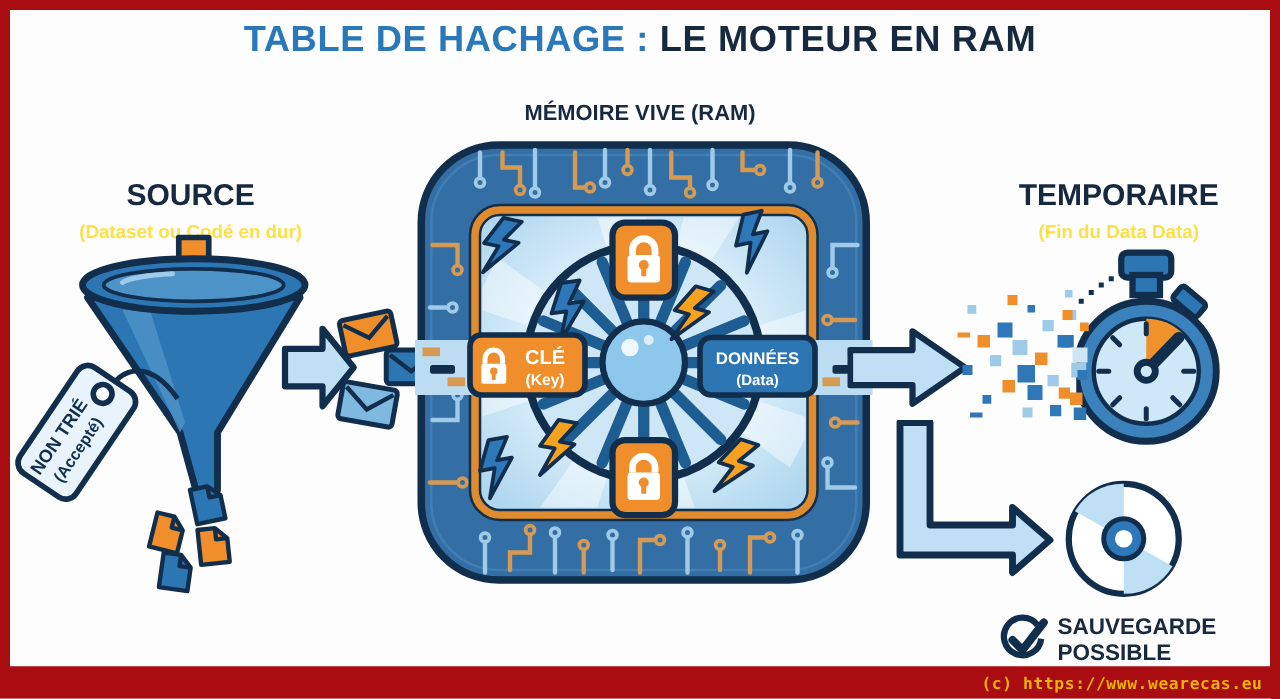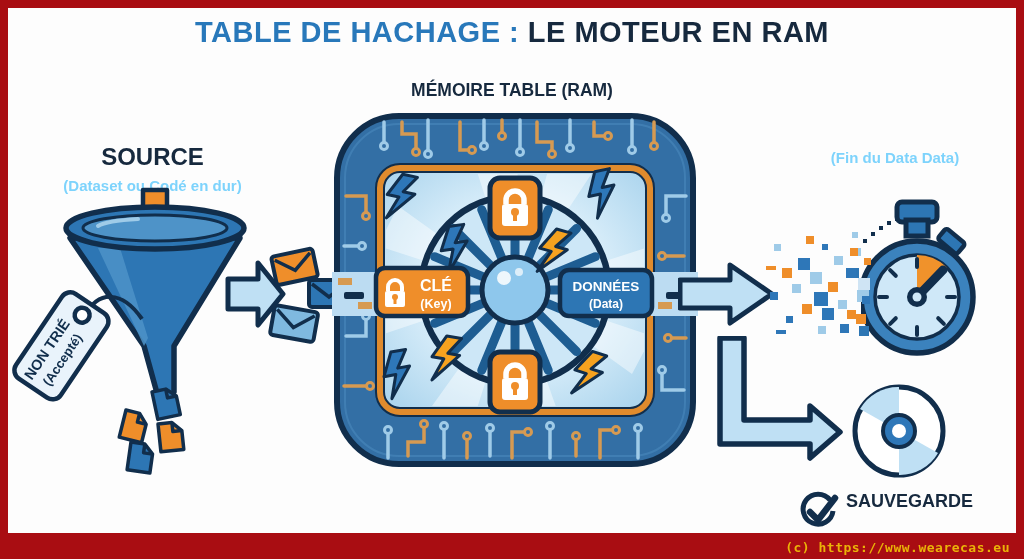--- a/index.html
+++ b/index.html
@@ -7,48 +7,49 @@
           font-family:"Liberation Sans",sans-serif;overflow:hidden;}
   .paper{position:absolute;left:8px;top:8px;right:8px;bottom:26px;background:#fdfdfd;}
   .abs{position:absolute;}
   .title{top:16px;left:0;width:100%;text-align:center;font-size:29px;font-weight:800;
          letter-spacing:.5px;color:#16293e;white-space:nowrap;}
   .title .accent{color:#2878ba;}
   .ram-title{left:337px;top:80px;width:350px;text-align:center;font-size:17.5px;
              font-weight:800;color:#16293e;}
   .col-label{text-align:center;}
   .col-label .big{font-size:24px;font-weight:800;color:#16293e;}
-  .col-label .sub{font-size:15px;font-weight:600;color:#7dd3fc;margin-top:6px;}
+  .col-label .sub{font-size:15px;font-weight:600;color:#fde047;margin-top:6px;}
   .src{left:30px;top:143px;width:245px;}
   .tmp{left:778px;top:143px;width:234px;}
   .save-block{left:846px;top:491px;font-size:18px;font-weight:800;color:#16293e;line-height:21px;}
   .footer-bar{right:14px;bottom:4px;color:#eab308;font-family:"DejaVu Sans Mono",monospace;
               font-weight:bold;font-size:13px;letter-spacing:.5px;}
   svg text{font-family:"Liberation Sans",sans-serif;}
 </style>
 </head>
 <body>
 
 <div class="canvas">
   <div class="paper"></div>
 
   <div class="abs title">
     <span class="accent">TABLE DE HACHAGE :</span>
     <span> </span>
     <span>LE MOTEUR EN RAM</span>
   </div>
 
-  <div class="abs ram-title">MÉMOIRE TABLE (RAM)</div>
+  <div class="abs ram-title">MÉMOIRE VIVE (RAM)</div>
 
   <div class="abs col-label src">
     <div class="big">SOURCE</div>
     <div class="sub">(Dataset ou Codé en dur)</div>
   </div>
 
   <div class="abs col-label tmp">
+    <div class="big">TEMPORAIRE</div>
     <div class="sub">(Fin du Data Data)</div>
   </div>
 
   <svg class="abs" style="left:10px;top:186px;" width="250" height="300" viewBox="0 0 250 300">
     <defs>
       <g id="doc" stroke="#112e4c" stroke-width="3.5" stroke-linejoin="round">
         <path d="M0,0 h14 l9,9 v19 h-23 z"></path>
         <path d="M14,0 v9 h9" fill="none"></path>
       </g>
     </defs>
@@ -354,16 +355,17 @@
     <circle cx="48" cy="47" r="7" fill="#ffffff"></circle>
   </svg>
 
   <svg class="abs" style="left:797px;top:489px;" width="46" height="44" viewBox="0 0 46 44">
     <path d="M33,11 A15,15 0 1 0 36,22" fill="none" stroke="#112e4c" stroke-width="5"></path>
     <path d="M13,23 L21,31 L38,9" fill="none" stroke="#112e4c" stroke-width="6.5" stroke-linecap="round" stroke-linejoin="round"></path>
   </svg>
 
   <div class="abs save-block">
     <div>SAUVEGARDE</div>
+    <div>POSSIBLE</div>
   </div>
 
   <div class="abs footer-bar">(c) https://www.wearecas.eu</div>
 </div>
 
 </body></html>

